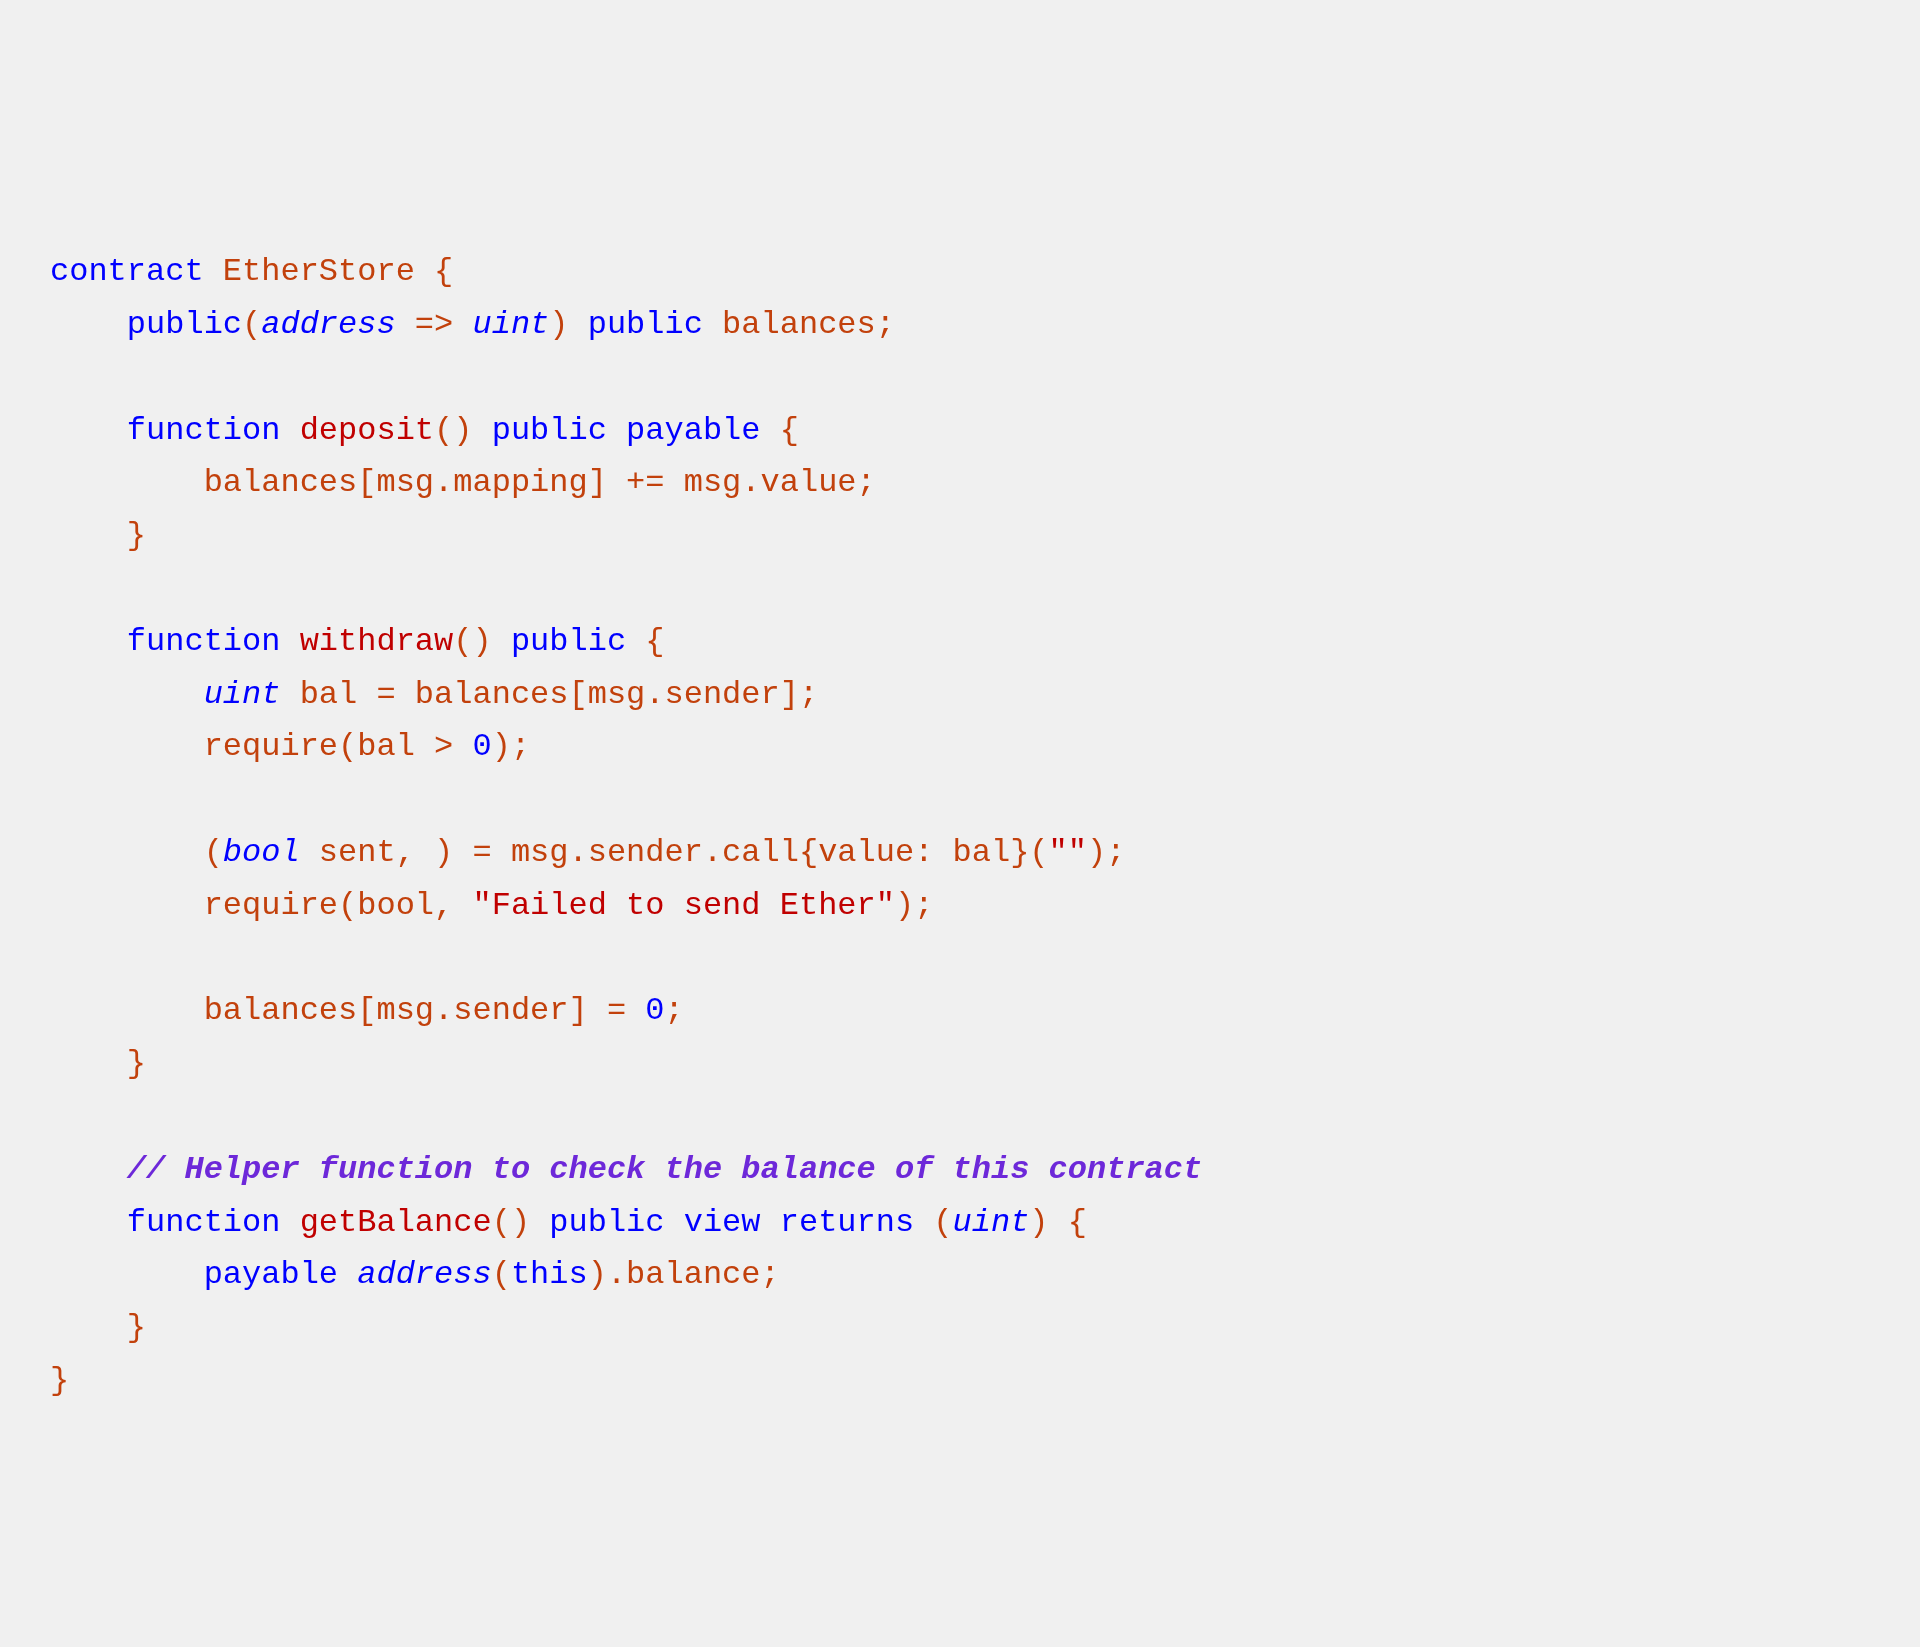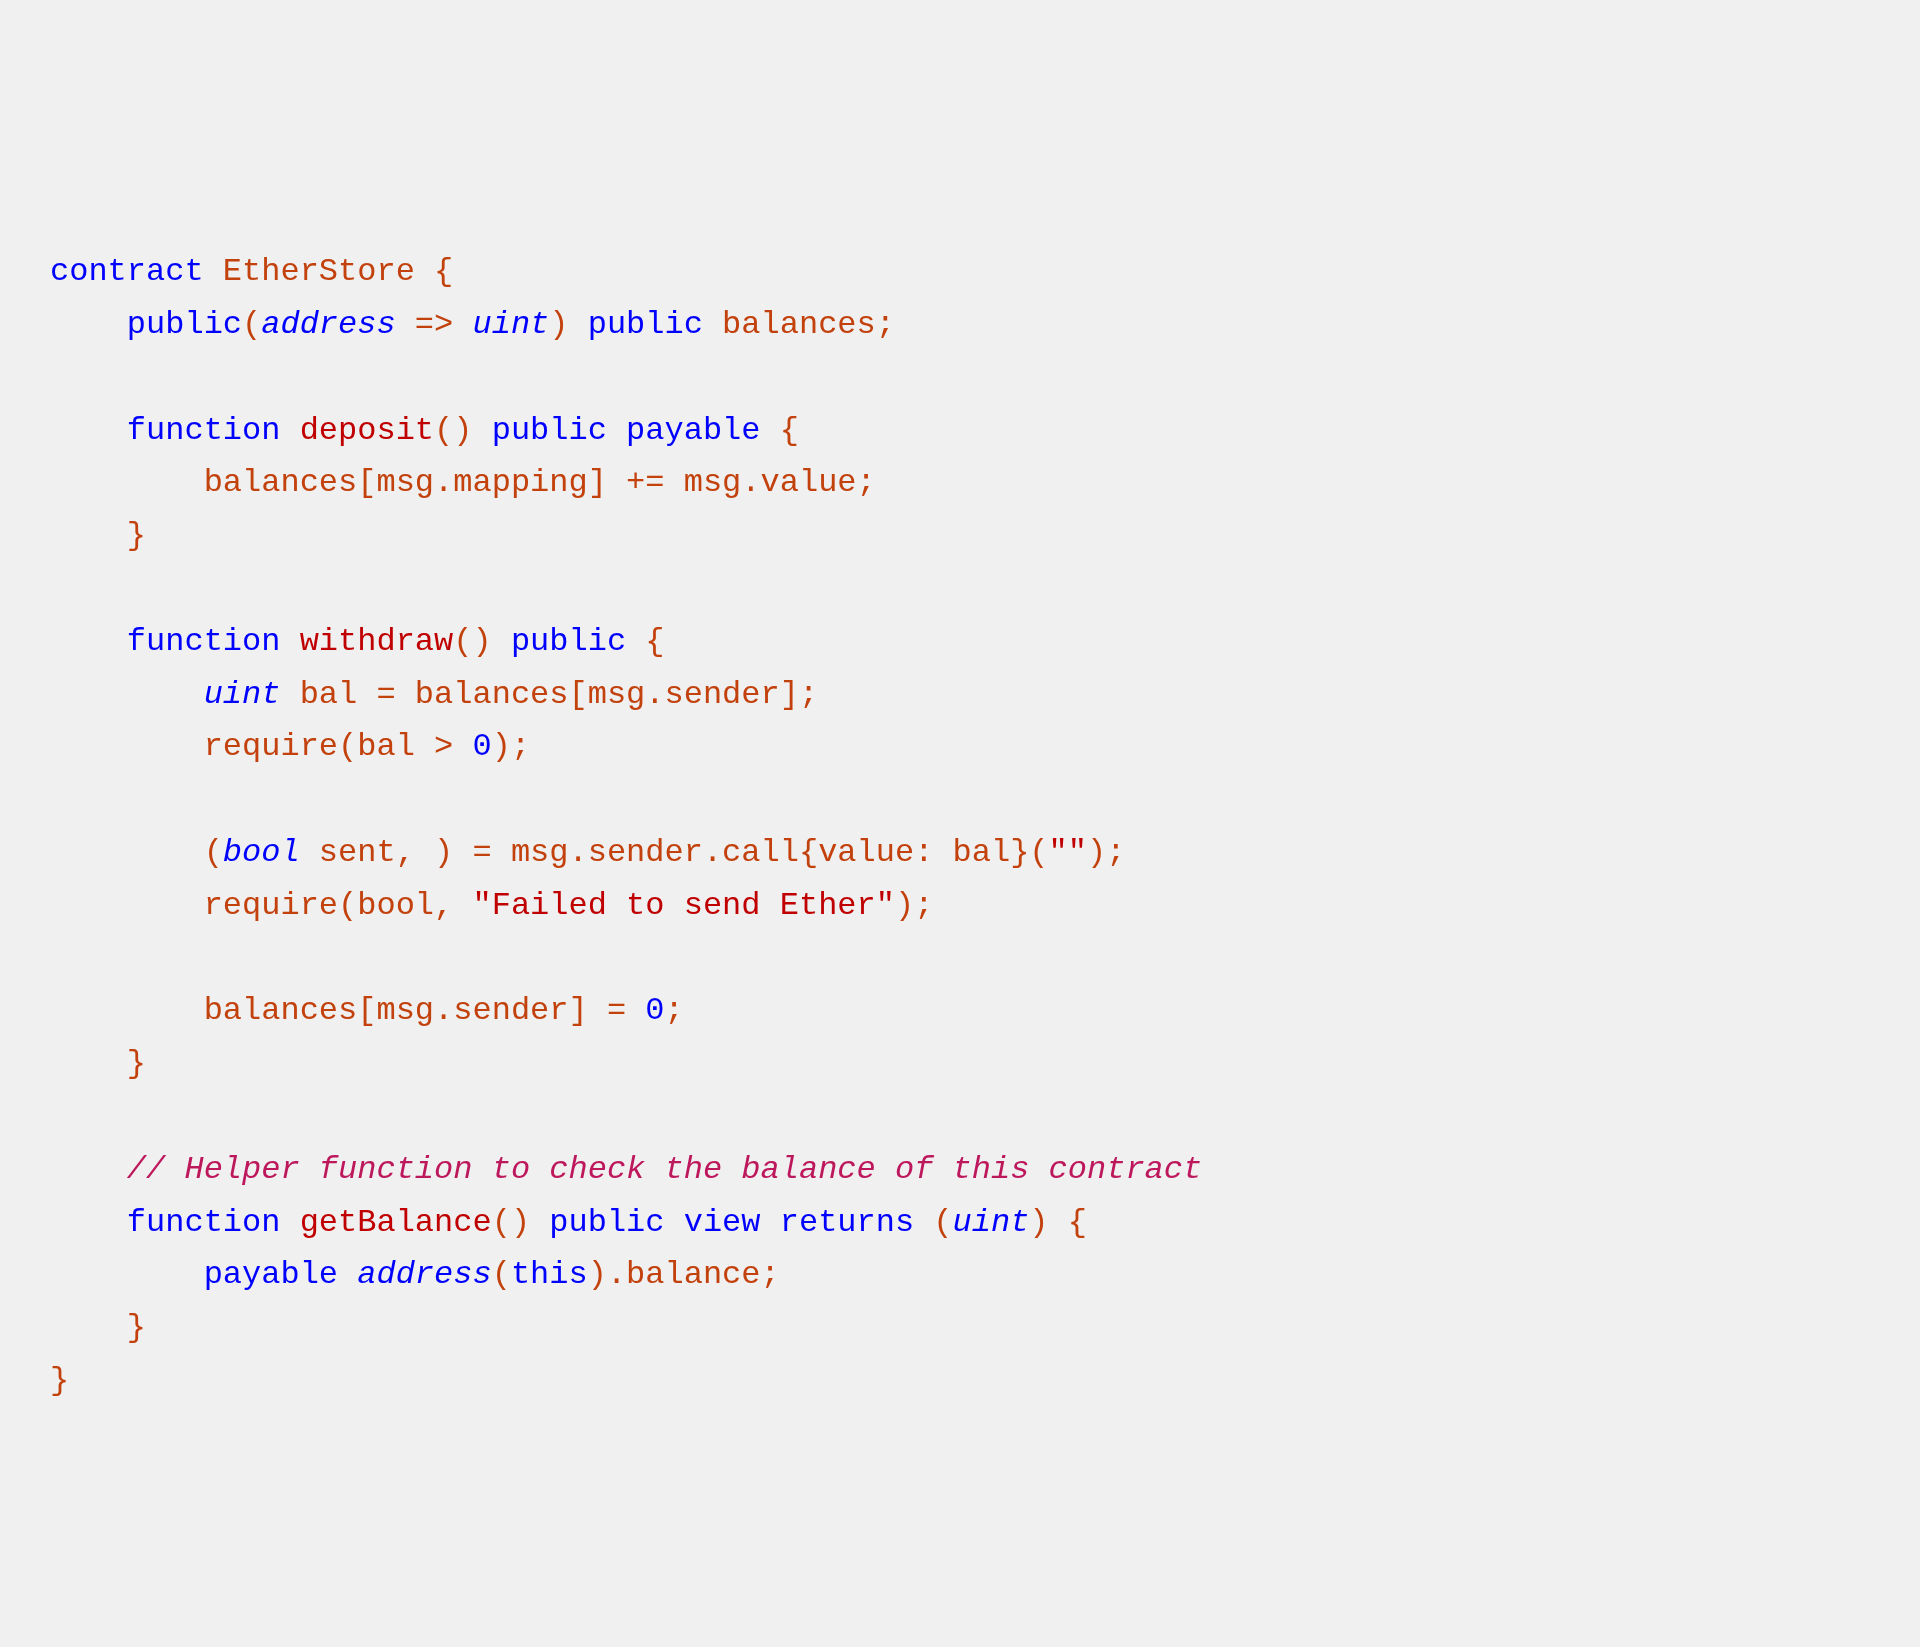--- a/index.html
+++ b/index.html
@@ -29,22 +29,23 @@
       color: #c00000;
     }
     .number {
       color: #0000ff;
     }
     .type {
       color: #0000ff;
       font-style: italic;
     }
     .comment {
-      color: #be185d;
+      color: #6d28d9;
       font-style: italic;
+      font-weight: bold;
     }
     .plain {
       color: #c2410c;
     }
   </style>
 </head>
 <body>
 
 
 

